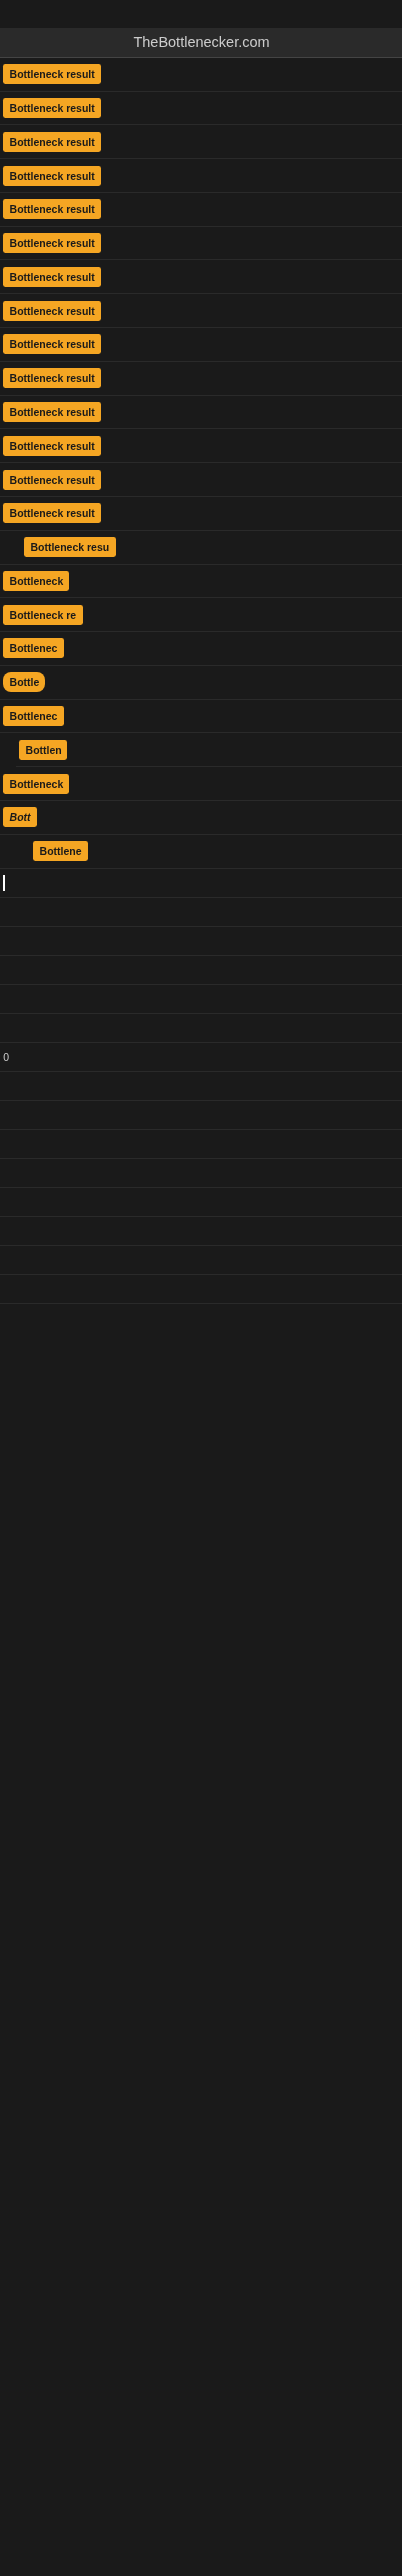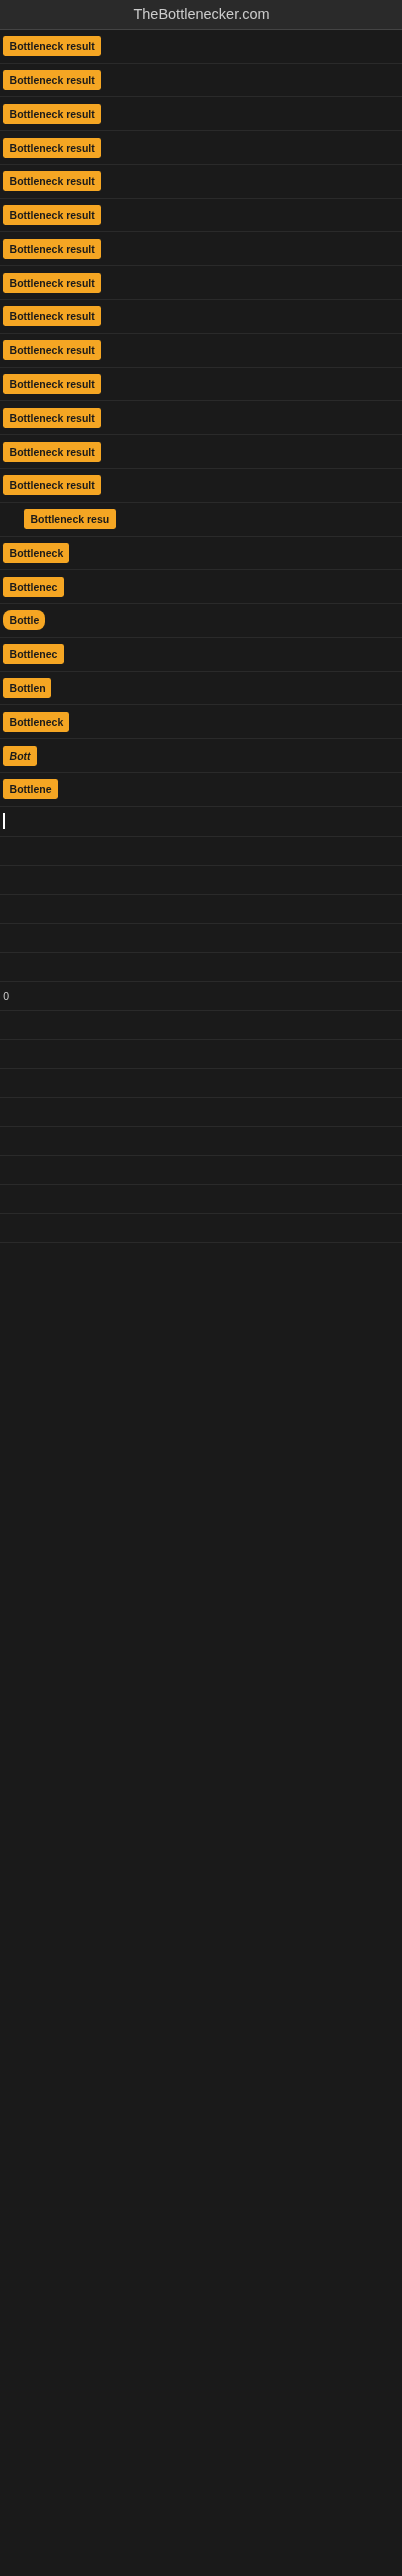--- a/index.html
+++ b/index.html
@@ -14,20 +14,21 @@
       font-family: Arial, sans-serif;
       position: relative;
     }
     .site-title {
       text-align: center;
       color: #cccccc;
       font-size: 14.5px;
       padding: 6.4px 0;
       background-color: #2a2a2a;
       border-bottom: 0.8px solid #444;
+      margin-top: 28px;
     }
     .bottleneck-label {
       display: inline-block;
       background-color: #f5a623;
       color: #1a1a1a;
       font-size: 10.5px;
       font-weight: bold;
       padding: 4px 6.4px;
       border-radius: 2.4px;
       white-space: nowrap;
@@ -100,39 +101,42 @@
     <div class="row" style="min-height: 29px;">
       <span class="bottleneck-label" style="max-width: 113px;">Bottleneck result</span>
     </div>
     <div class="row" style="min-height: 29px; padding-left: 24px;">
       <span class="bottleneck-label" style="max-width: 97px;">Bottleneck resu</span>
     </div>
     <div class="row" style="min-height: 29px;">
       <span class="bottleneck-label" style="max-width: 66px;">Bottleneck</span>
     </div>
     <div class="row" style="min-height: 29px;">
+      <span class="bottleneck-label" style="max-width: 84px;">Bottleneck re</span>
+    </div>
+    <div class="row" style="min-height: 29px;">
       <span class="bottleneck-label" style="max-width: 61px;">Bottlenec</span>
     </div>
     <div class="row" style="min-height: 29px;">
       <span class="bottleneck-label" style="max-width: 42px; border-radius: 8px;">Bottle</span>
     </div>
     <div class="row" style="min-height: 29px;">
       <span class="bottleneck-label" style="max-width: 61px;">Bottlenec</span>
     </div>
-    <div class="row" style="min-height: 29px;">
+    <div class="row" style="min-height: 29px; margin-left: 16px;">
       <span class="bottleneck-label" style="max-width: 48px;">Bottlen</span>
     </div>
     <div class="row" style="min-height: 29px;">
       <span class="bottleneck-label" style="max-width: 66px;">Bottleneck</span>
     </div>
     <div class="row" style="min-height: 29px;">
       <span class="bottleneck-label" style="max-width: 34px; font-style: italic;">Bott</span>
     </div>
     <div class="row" style="min-height: 29px;">
-      <span class="bottleneck-label" style="max-width: 55px;">Bottlene</span>
+      <span class="bottleneck-label" style="max-width: 55px; margin-left: 30px;">Bottlene</span>
     </div>
     <div class="row" style="min-height: 29px;">
       <span class="cursor-line"></span>
     </div>
     <div class="row" style="min-height: 29px;"></div>
     <div class="row" style="min-height: 29px;"></div>
     <div class="row" style="min-height: 29px;"></div>
     <div class="row" style="min-height: 29px;"></div>
     <div class="row" style="min-height: 29px;"></div>
     <div class="row" style="min-height: 29px;">

